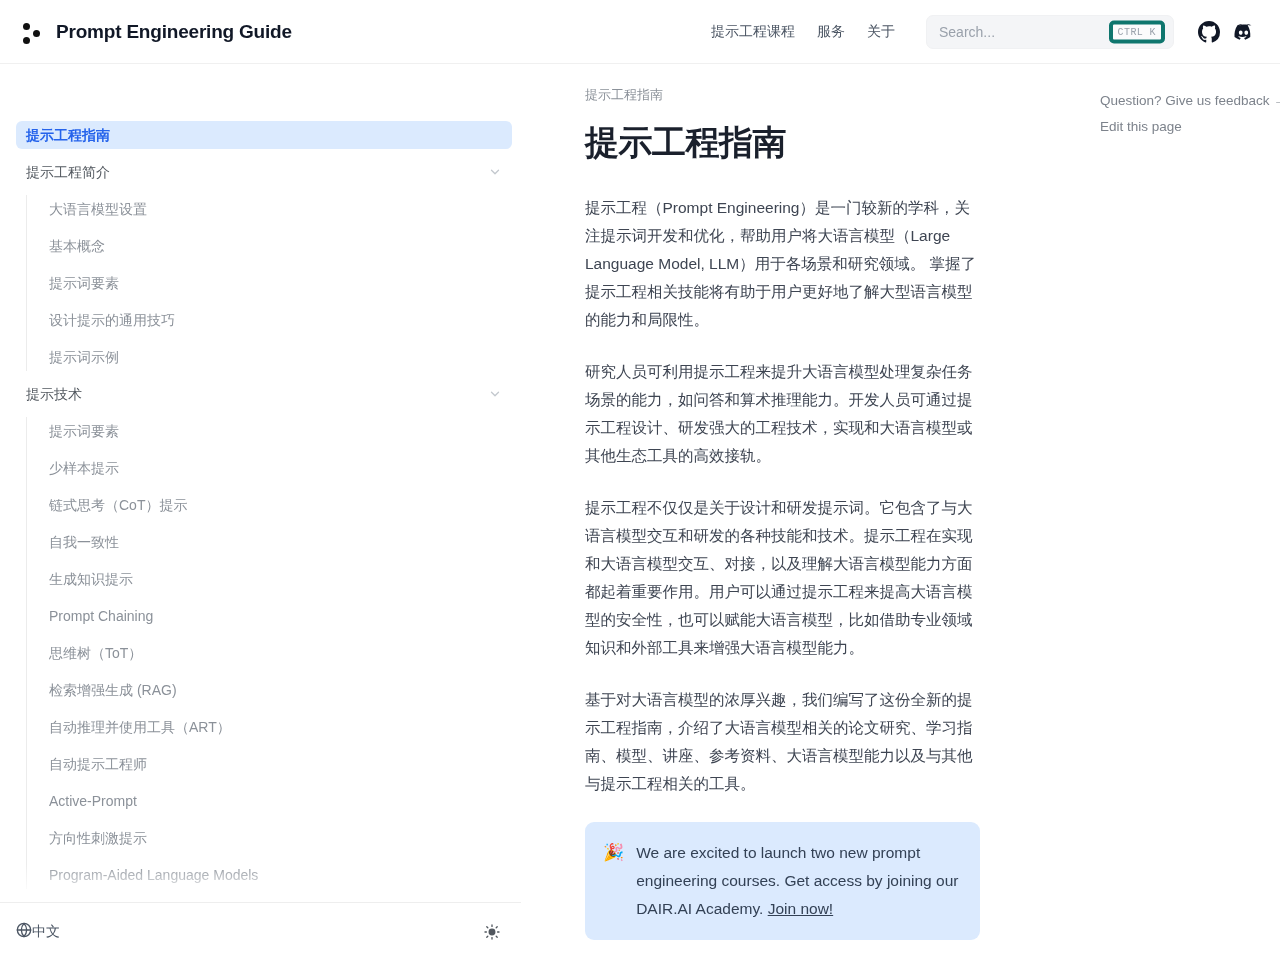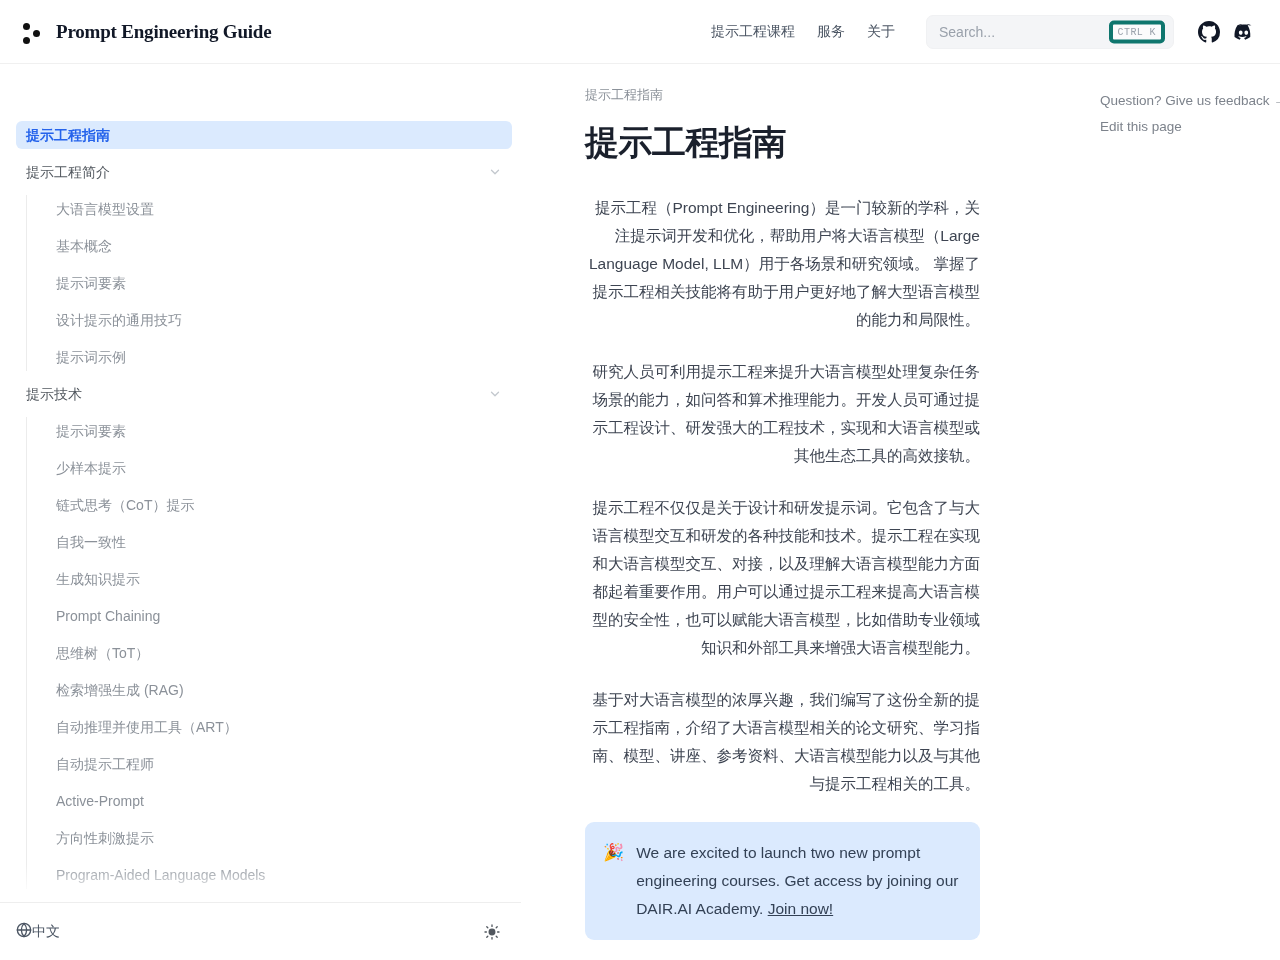--- a/index.html
+++ b/index.html
@@ -17,21 +17,21 @@
     position: absolute; top: 0; left: 0;
     width: 1280px; height: 64px;
     display: flex; align-items: center;
     background: #ffffff;
     border-bottom: 1px solid #f0f0f0;
     z-index: 20;
   }
   .brand {
     display: flex; align-items: center; gap: 10px;
     margin-left: 20px;
-    text-decoration: none; color: #111827; font-family: Liberation Serif, serif;
+    text-decoration: none; color: #111827;
   }
   .logo-dots { width: 26px; height: 26px; position: relative; flex: none; }
   .logo-dots i {
     position: absolute; width: 7px; height: 7px;
     background: #111111; border-radius: 50%;
   }
   .logo-dots i.d1 { left: 3px;  top: 4px; }
   .logo-dots i.d2 { left: 13px; top: 11px; }
   .logo-dots i.d3 { left: 3px;  top: 18px; }
   .brand-title {
@@ -109,21 +109,21 @@
     background: #dbeafe; color: #2563eb;
     font-weight: bold;
   }
   .nav-item .label { flex: 1; }
   .chev { margin-left: auto; color: #c3c8ce; display: flex; align-items: center; }
 
   .sub-list {
     list-style: none;
     border-left: 1px solid #ececec;
     margin-left: 10px;
-    padding-left: 7px;
+    padding-left: 0;
   }
   .sub-item {
     font-size: 14px; color: #8b9199;
     height: 28px; line-height: 28px;
     padding: 0 10px 0 22px;
     margin-bottom: 9px;
     border-radius: 6px;
     cursor: pointer; white-space: nowrap;
   }
 
@@ -164,21 +164,20 @@
   }
   .page-title {
     font-size: 34px; font-weight: bold;
     color: #1a202c; letter-spacing: -0.5px;
     margin-bottom: 28px;
   }
   .para {
     font-size: 15.5px; line-height: 28px;
     color: #3e4552;
     margin-bottom: 24px;
-    text-align: right;
   }
   .callout {
     display: flex; gap: 12px;
     background: #dbeafe;
     border-radius: 9px;
     padding: 17px 18px;
     margin-top: 6px;
   }
   .callout-emoji { font-size: 17px; line-height: 28px; flex: none; }
   .callout-text {

